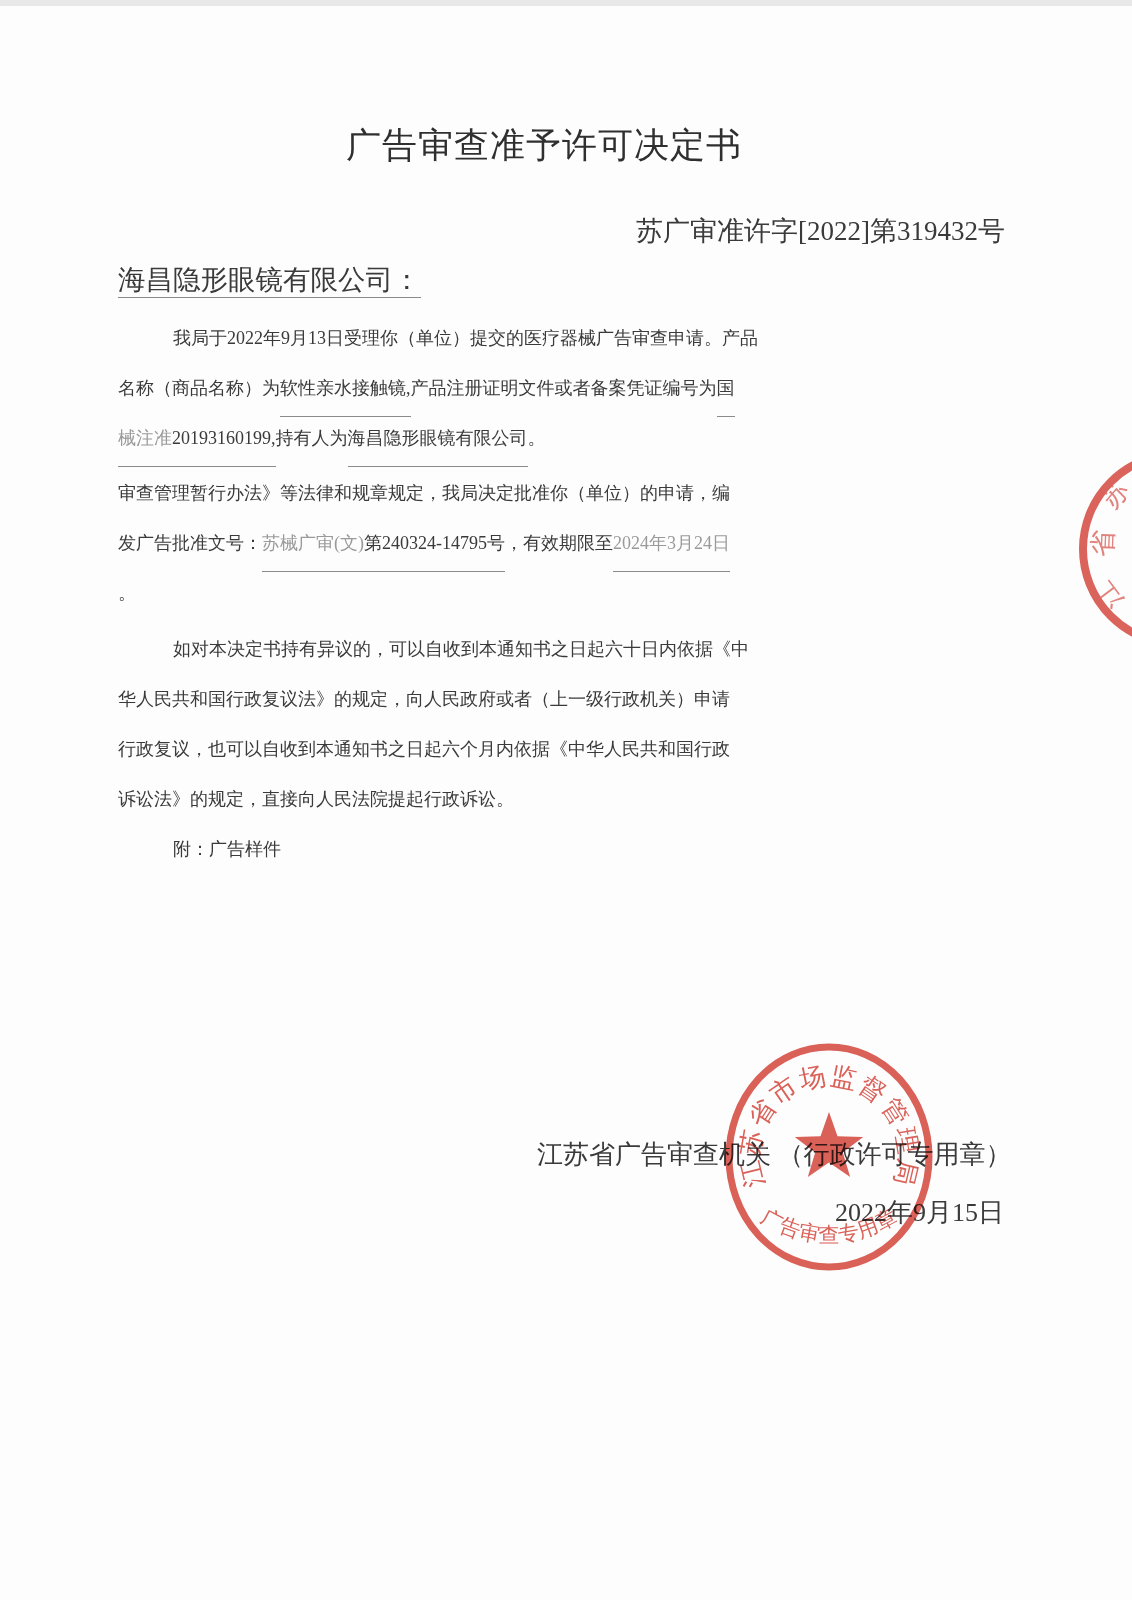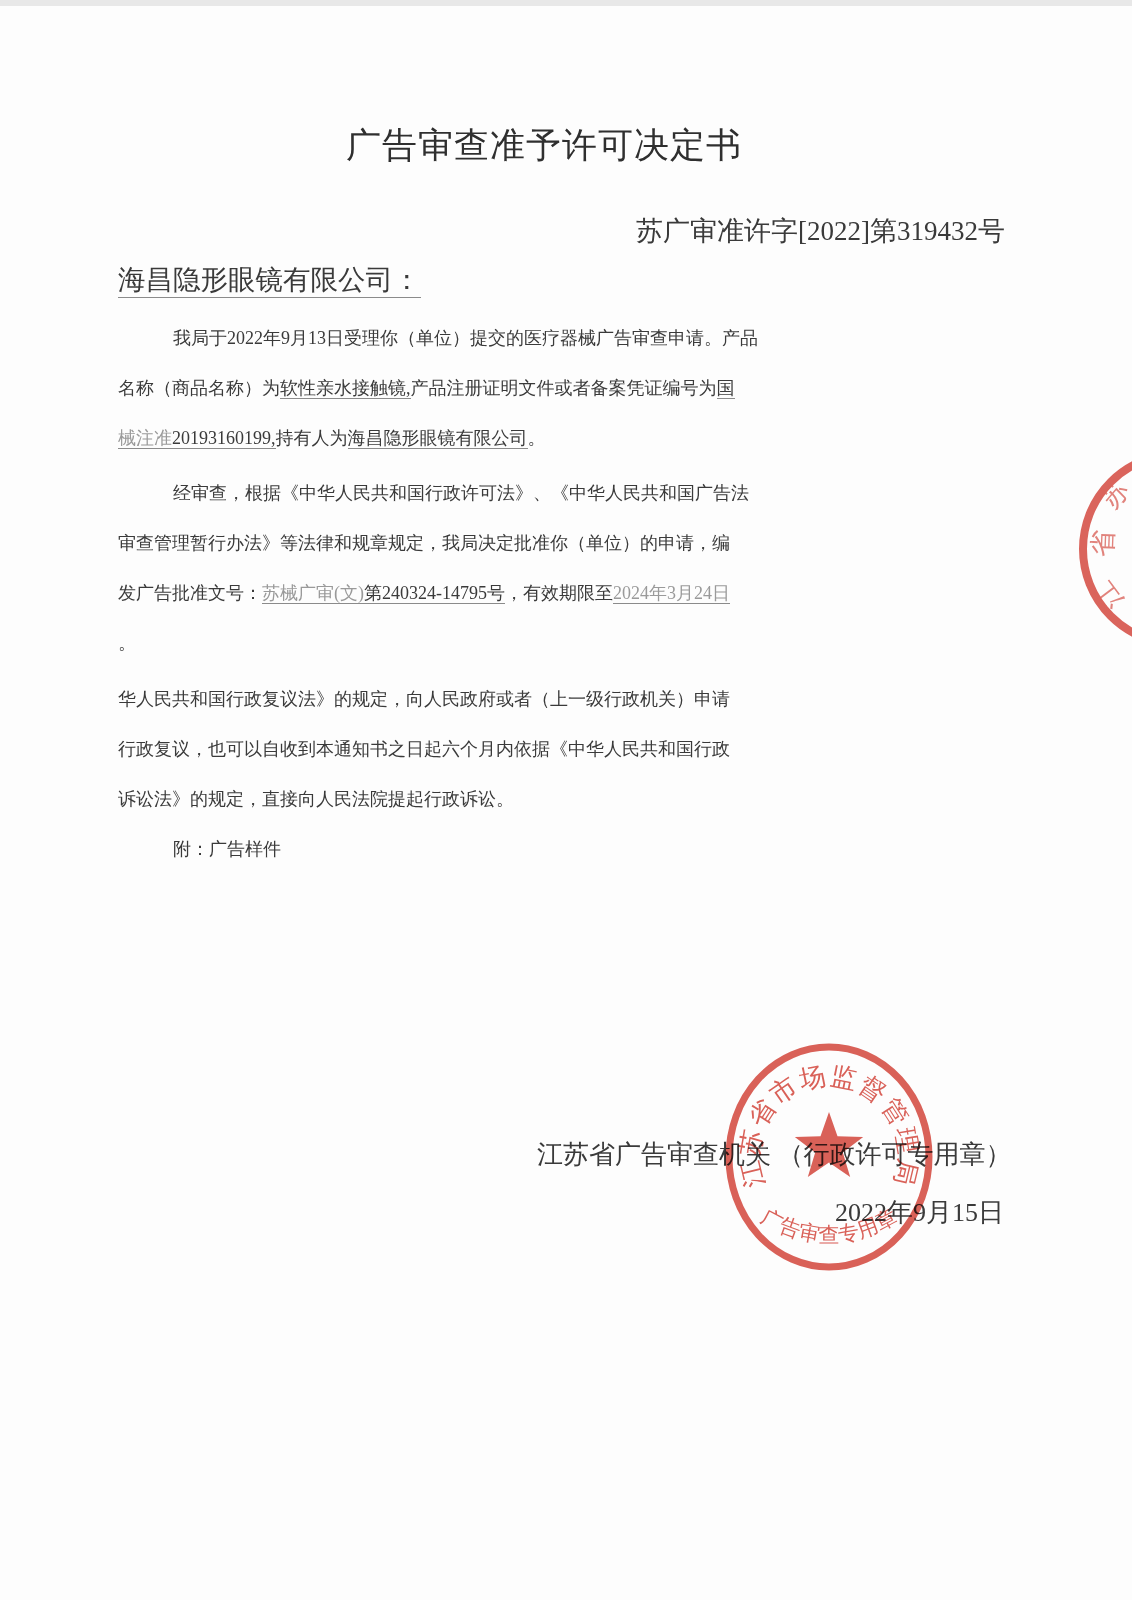--- a/index.html
+++ b/index.html
@@ -51,21 +51,21 @@
   .para.p3{margin-top:6px;}
   .para.p4{margin-top:0;}
   .line{
     height:50px;line-height:50px;
     font-size:18px;
     white-space:nowrap;
   }
   .line.ind{padding-left:55px;}
   .line span.u{
     border-bottom:1px solid var(--underline);
-    padding-bottom:0;
+    padding-bottom:18px;
   }
   .line span.f{color:var(--faded);}
   .signature{
     position:absolute;top:1124px;left:537px;
     height:50px;line-height:50px;
     font-size:26px;white-space:nowrap;
   }
   .sign-date{
     position:absolute;top:1182px;left:835px;
     height:50px;line-height:50px;
@@ -98,26 +98,26 @@
 
   <div class="addressee"><span>海昌隐形眼镜有限公司：</span></div>
 
   <div class="body-text">
       <div class="para p1">
         <div class="line ind"><span>我局于2022年9月13日受理你（单位）提交的医疗器械广告审查申请。产品</span></div>
         <div class="line"><span>名称（商品名称）为</span><span class="u">软性亲水接触镜,</span><span>产品注册证明文件或者备案凭证编号为</span><span class="u">国</span></div>
         <div class="line"><span class="u f">械注准</span><span class="u">20193160199,</span><span>持有人为</span><span class="u">海昌隐形眼镜有限公司</span><span>。</span></div>
       </div>
       <div class="para p2">
-        <div class="line ind"><span>经审查，根据《中华人民共和国行政许可法》、《中华人民共和国广告法</span></div>
         <div class="line"><span>审查管理暂行办法》等法律和规章规定，我局决定批准你（单位）的申请，编</span></div>
         <div class="line"><span>发广告批准文号：</span><span class="u f">苏械广审(文)</span><span class="u">第240324-14795号</span><span>，有效期限至</span><span class="u f">2024年3月24日</span></div>
         <div class="line"><span>。</span></div>
       </div>
       <div class="para p3">
+        <div class="line ind"><span>如对本决定书持有异议的，可以自收到本通知书之日起六十日内依据《中</span></div>
         <div class="line"><span>华人民共和国行政复议法》的规定，向人民政府或者（上一级行政机关）申请</span></div>
         <div class="line"><span>行政复议，也可以自收到本通知书之日起六个月内依据《中华人民共和国行政</span></div>
         <div class="line"><span>诉讼法》的规定，直接向人民法院提起行政诉讼。</span></div>
       </div>
       <div class="para p4">
         <div class="line ind"><span>附：广告样件</span></div>
       </div>
     </div>
 
   <div class="signature">江苏省广告审查机关 （行政许可专用章）</div>

